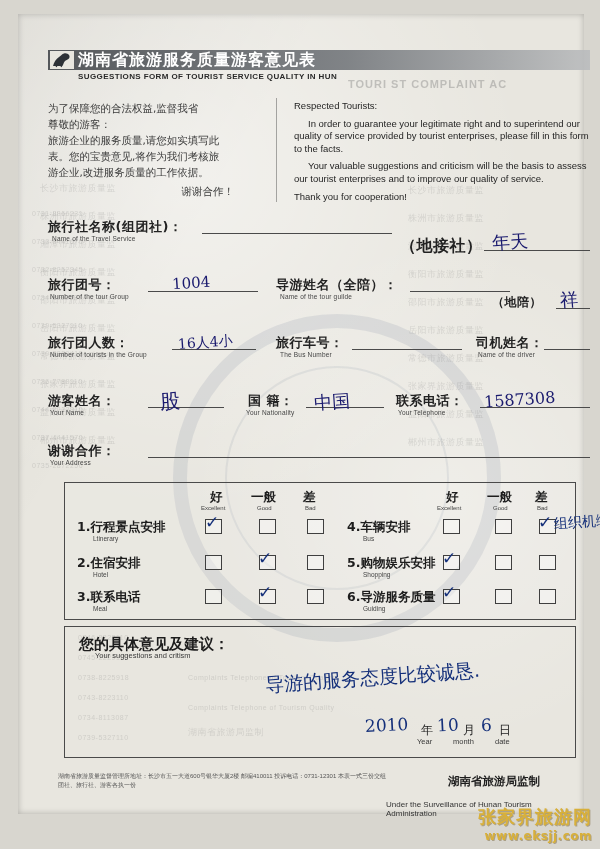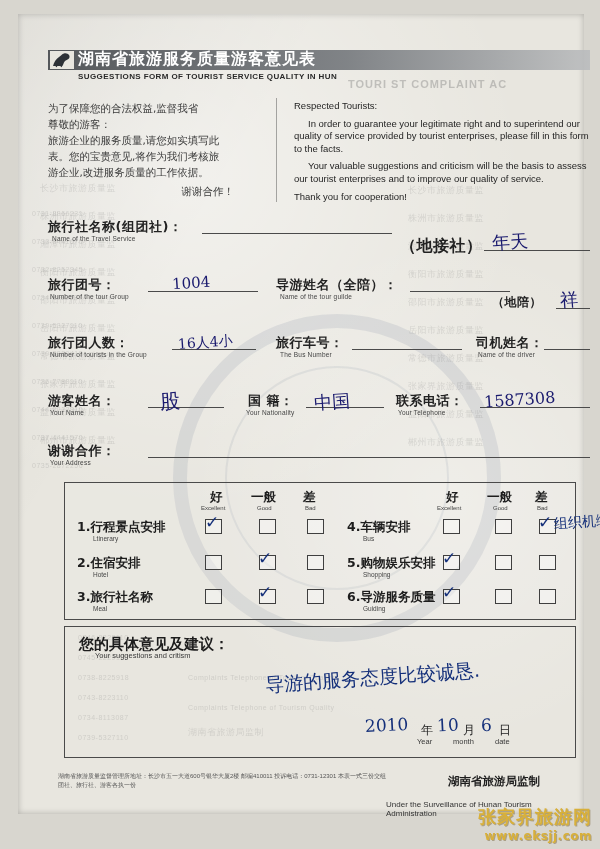--- a/index.html
+++ b/index.html
@@ -58,21 +58,21 @@
     background:linear-gradient(90deg,#3b3f44 0%, #6d7176 55%, #b9bbbd 100%);
     opacity:.85;
   }
   .hdr-logo{
     position:absolute;left:2px;top:1px;width:24px;height:18px;
     background:#e8e6df;
   }
   .hdr-logo svg{display:block;}
   .hdr-title{
     position:absolute;left:30px;top:0px;
-    font-family:Liberation Mono, monospace;
+    font-family:Liberation Serif, serif;
     font-weight:bold;font-size:16px;color:#fff;letter-spacing:1px;
     line-height:20px;
   }
   .hdr-sub{
     position:absolute;left:30px;top:22px;
     font-size:8px;color:#2a2a2a;letter-spacing:.4px;font-weight:bold;
   }
   .hdr-ghost{
     position:absolute;left:300px;top:28px;
     font-size:11px;color:rgba(110,110,110,.35);letter-spacing:1px;font-weight:bold;
@@ -373,21 +373,21 @@
       <div class="itm" style="left:12px;top:72px;">
         <span>2.</span><span>住宿安排</span>
       </div>
       <div class="itm-en" style="left:28px;top:88px;">Hotel</div>
       <div class="box" style="left:140px;top:72px;"></div>
       <div class="box" style="left:194px;top:72px;"></div>
       <div class="tick" style="left:193px;top:68px;">✓</div>
       <div class="box" style="left:242px;top:72px;"></div>
 
       <div class="itm" style="left:12px;top:106px;">
-        <span>3.</span><span>旅行社名称</span>
+        <span>3.</span><span>联系电话</span>
       </div>
       <div class="itm-en" style="left:28px;top:122px;">Meal</div>
       <div class="box" style="left:140px;top:106px;"></div>
       <div class="box" style="left:194px;top:106px;"></div>
       <div class="tick" style="left:193px;top:102px;">✓</div>
       <div class="box" style="left:242px;top:106px;"></div>
 
       <div class="itm" style="left:282px;top:36px;">
         <span>4.</span><span>车辆安排</span>
       </div>

